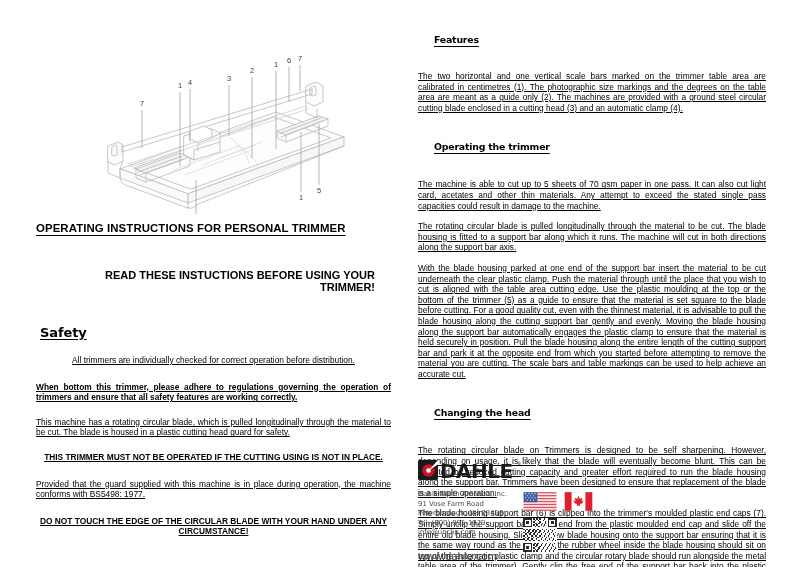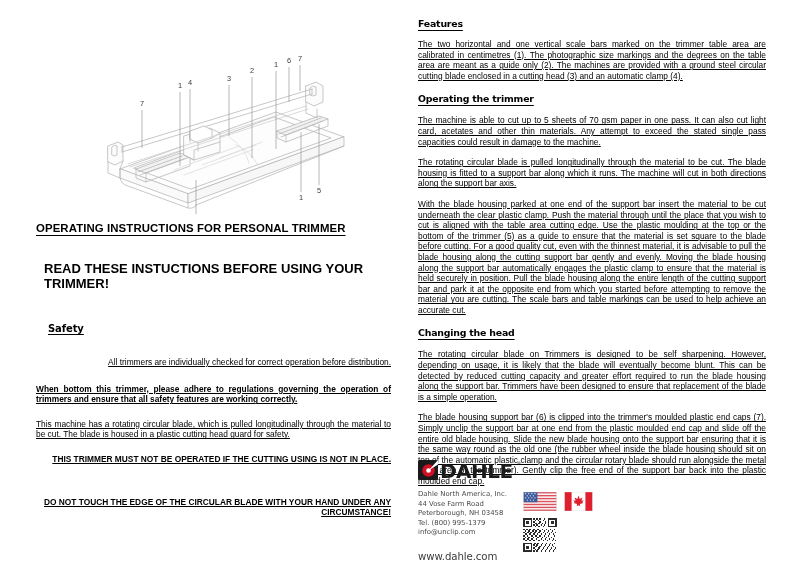--- a/index.html
+++ b/index.html
@@ -51,51 +51,52 @@
   .doc-title {
     font-size: 11.4px;
     font-weight: bold;
     letter-spacing: 0.1px;
     text-decoration: underline;
     text-underline-offset: 2.5px;
     margin: 0;
     white-space: nowrap;
   }
   .lead-bold {
+    font-size: 11px;
+    font-weight: bold;
+    margin: 16px;
+    text-align: right;
+  }
+  .sec-head {
     font-size: 13px;
-    font-weight: bold;
-    margin: 8px;
-  }
-  .sec-head {
-    font-size: 10px;
     font-weight: bold;
     text-decoration: underline;
     text-underline-offset: 2px;
-    margin: 12px;
+    margin: 4px;
     font-family: "DejaVu Sans", sans-serif;
     letter-spacing: -0.1px;
   }
   .sec-head-r {
     font-size: 9.4px;
     font-weight: bold;
     text-decoration: underline;
     text-underline-offset: 2.5px;
-    margin: 0;
+    margin: 16px;
     font-family: "DejaVu Sans", sans-serif;
     letter-spacing: -0.2px;
   }
   p.body {
     font-size: 8.35px;
     line-height: 10.6px;
     text-align: justify;
     margin: 0;
     text-decoration: underline;
   }
   p.body.bold { font-weight: bold; }
-  p.body.nojust { text-align: right; }
+  p.body.nojust { text-align: center; }
   .sp-10 { height: 10px; }
   .sp-11 { height: 11px; }
   .sp-12 { height: 12px; }
   .sp-14 { height: 14px; }
   .sp-16 { height: 16px; }
   .sp-19 { height: 19px; }
 
   
   .footer {
     position: absolute;
@@ -252,20 +253,21 @@
 
     <p class="body">This machine has a rotating circular blade, which is pulled longitudinally through the material to be cut. The blade is housed in a plastic cutting head guard for safety.</p>
 
     <div class="sp-14"></div>
 
     <p class="body bold nojust">THIS TRIMMER MUST NOT BE OPERATED IF THE CUTTING USING IS NOT IN PLACE.</p>
 
     <div class="sp-16"></div>
 
 
+    <p class="body">Provided that the guard supplied with this machine is in place during operation, the machine conforms with BS5498: 1977.</p>
 
     <div class="sp-16"></div>
 
     <p class="body bold nojust">DO NOT TOUCH THE EDGE OF THE CIRCULAR BLADE WITH YOUR HAND UNDER ANY CIRCUMSTANCE!</p>
   </div>
 
   <div class="col-right">
 
     <h2 class="sec-head-r">Features</h2>
 
@@ -315,21 +317,21 @@
         <g fill="#1a1a1a" font-family="DejaVu Sans, sans-serif" font-size="40" font-weight="bold" letter-spacing="-1">
           <text x="44" y="40">DAHLE</text>
         </g>
         <text x="198" y="14" fill="#1a1a1a" font-family="DejaVu Sans, sans-serif" font-size="9">®</text>
       </svg>
     </div>
 
     <div class="footer-body">
       <div class="addr">
         <div>Dahle North America, Inc.</div>
-        <div>44 Vose Farm Road</div>
+        <div>91 Vose Farm Road</div>
         <div>Peterborough, NH 03458</div>
         <div>Tel. (800) 995-1379</div>
         <div>info@unclip.com</div>
         <div class="web">www.dahle.com</div>
       </div>
 
       <div class="marks">
         <div class="flags">
 
           <span>

